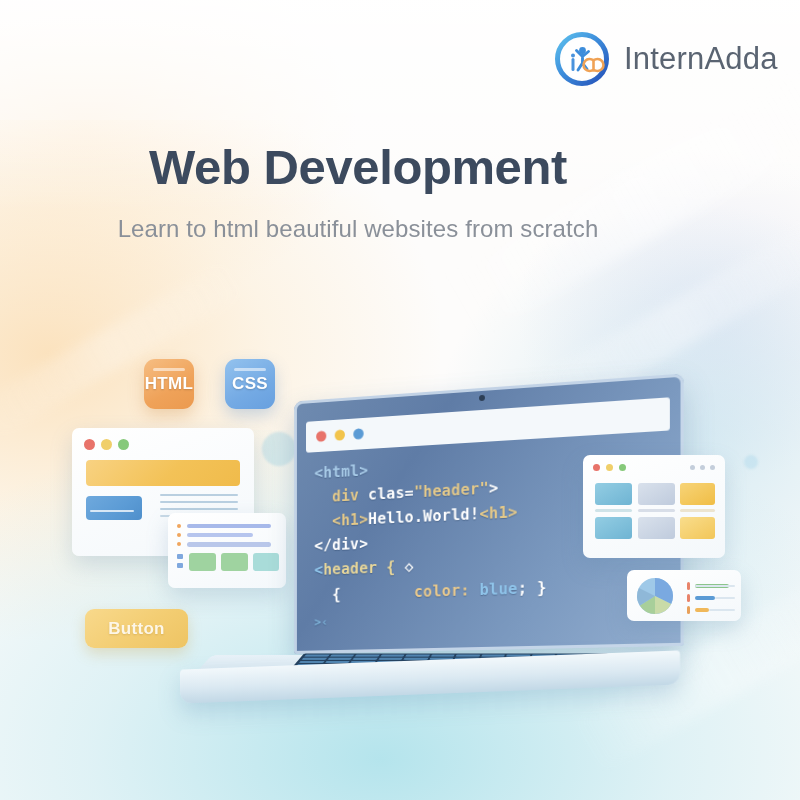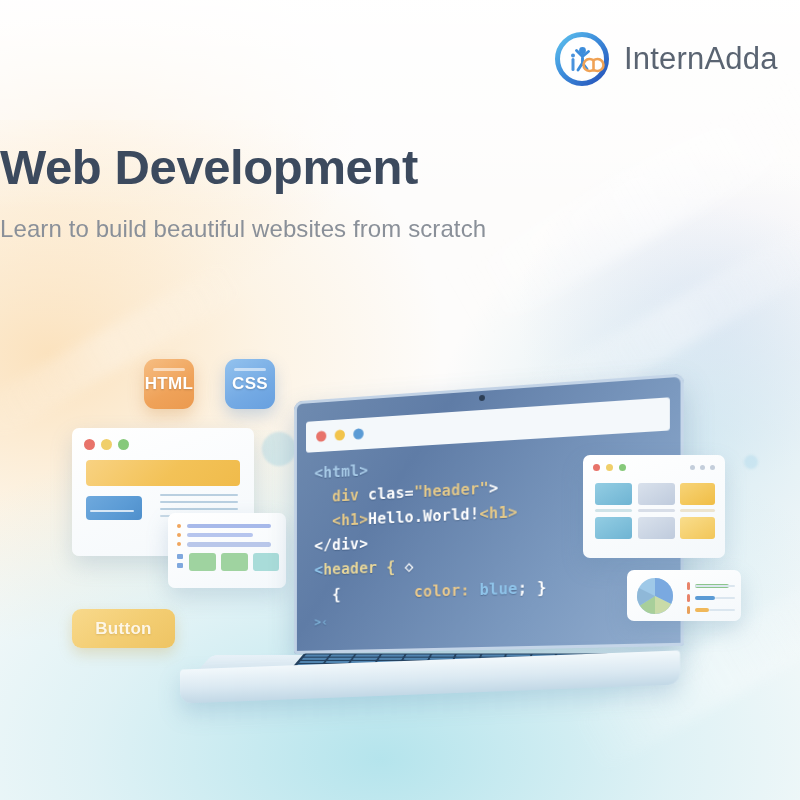--- a/index.html
+++ b/index.html
@@ -32,21 +32,21 @@
   .s4{left:560px;top:640px;width:320px;height:60px;opacity:.6;}
   .blob{position:absolute;border-radius:50%;filter:blur(1px);}
 
   
   .logo{position:absolute;left:553px;top:30px;display:flex;align-items:center;gap:13px;}
   .logo-mark{width:58px;height:58px;position:relative;}
   .logo-text{font-size:31px;font-weight:400;color:#5a6472;letter-spacing:.2px;
     font-family:"Liberation Sans", sans-serif;}
 
   
-  .title-wrap{position:absolute;left:0;top:140px;width:716px;}
+  .title-wrap{position:absolute;left:0;top:140px;width:716px;text-align:center;}
   .title-l1{font-size:49px;font-weight:700;color:#3c4a5e;letter-spacing:-.4px;line-height:1.12;}
   .title-l2{font-size:44px;font-weight:400;color:#3f4d61;letter-spacing:-.2px;line-height:1.2;margin-top:4px;}
   .subtitle{font-size:24px;font-weight:400;color:#8a9099;margin-top:20px;letter-spacing:.1px;}
 
   
   .laptop{position:absolute;left:180px;top:388px;width:500px;height:320px;}
   .lid{position:absolute;left:104px;top:0;width:395px;height:262px;
     background:linear-gradient(125deg,#6f8bb0 0%,#5f7ca6 30%,#7c9ac0 70%,#94afd0 100%);
     border-radius:9px 9px 3px 3px;
     transform:perspective(900px) rotateY(-10deg) skewY(-2.6deg);
@@ -92,21 +92,21 @@
   .card-dots{position:absolute;display:flex;gap:6px;}
   .bar{position:absolute;border-radius:3px;}
 
   .badge{position:absolute;width:50px;height:50px;border-radius:11px;
     display:flex;align-items:center;justify-content:center;
     font-weight:700;font-size:17px;color:#ffffff;letter-spacing:.3px;
     text-shadow:0 1px 2px rgba(0,0,0,.18);}
   .badge .notch{position:absolute;top:9px;left:9px;right:9px;height:3px;border-radius:2px;
     background:rgba(255,255,255,.55);}
 
-  .btn-chip{position:absolute;left:72px;top:609px;width:103px;height:39px;border-radius:9px;
+  .btn-chip{position:absolute;left:85px;top:609px;width:103px;height:39px;border-radius:9px;
     background:linear-gradient(145deg,#f8d98c 0%,#f3cd72 55%,#eec463 100%);
     display:flex;align-items:center;justify-content:center;
     color:#fdf6e7;font-weight:700;font-size:17px;letter-spacing:.3px;
     box-shadow:0 6px 14px rgba(200,160,70,.28);text-shadow:0 1px 2px rgba(150,110,30,.25);}
 </style>
 </head>
 <body>
 
 <div class="canvas">
 
@@ -142,21 +142,21 @@
         <circle cx="20" cy="25.5" r="2" fill="#4a93dd"></circle>
         <path d="M20 29.5 L20 39.5" stroke="#4a93dd" stroke-width="3" stroke-linecap="round"></path>
         <path d="M40.5 30.5 a6 6 0 1 0 0 9 a6 6 0 1 0 0 -9 M40.5 30 L40.5 40.5" stroke="#f0a255" stroke-width="2.6" fill="none" stroke-linecap="round"></path>
       </svg>
     </div>
     <div class="logo-text">InternAdda</div>
   </div>
 
   <div class="title-wrap">
     <div class="title-l1">Web Development</div>
-    <div class="subtitle">Learn to build beautiful websites from scratch</div>
+    <div class="subtitle">Learn to html beautiful websites from scratch</div>
   </div>
 
   <div class="badge" style="left:144px;top:359px;background:linear-gradient(150deg,#f6bd82 0%,#efa259 60%,#eb9a4f 100%);
               box-shadow:0 7px 16px rgba(205,140,70,.30);">
     <span class="notch"></span>
     <span>HTML</span>
   </div>
   <div class="badge" style="left:225px;top:359px;background:linear-gradient(150deg,#93c2ee 0%,#74aae4 60%,#68a0df 100%);
               box-shadow:0 7px 16px rgba(90,140,200,.30);">
     <span class="notch"></span>

